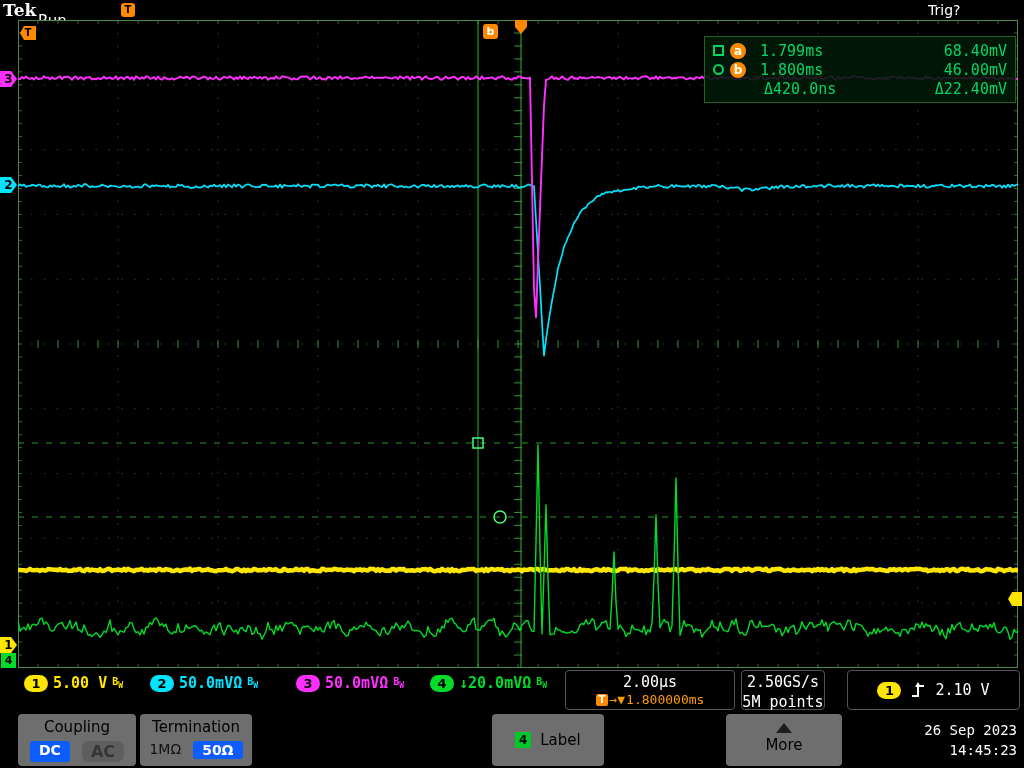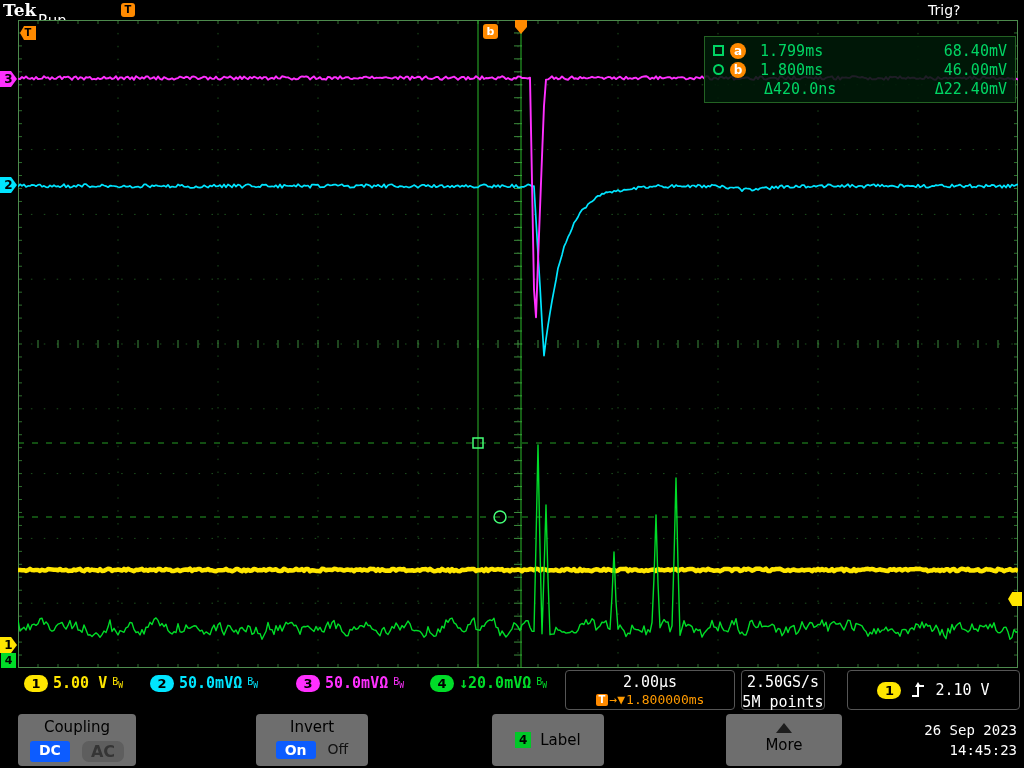--- a/index.html
+++ b/index.html
@@ -51,21 +51,21 @@
 
   
   .readouts{position:absolute;left:0;top:668px;width:1024px;height:44px;background:#000;
     font-family:"DejaVu Sans Mono",monospace}
   .chread{position:absolute;top:6px;display:flex;align-items:center;gap:5px}
   .pill{min-width:24px;height:17px;border-radius:9px;color:#000;padding:0 4px;flex:0 0 auto;
     font:700 13px/17px "DejaVu Sans",sans-serif;text-align:center}
   .c1bg{background:#ffe600}.c2bg{background:#00e5ff}.c3bg{background:#ff30ff}.c4bg{background:#00dc28}
   .c1{color:#ffe600}.c2{color:#00e5ff}.c3{color:#ff30ff}.c4{color:#00dc28}
   .scaletext{font-size:15px;font-weight:700;white-space:pre}
-  .bw{font-size:10px;font-weight:400}
+  .bw{font-size:10px;font-weight:700}
   .bw sub{font-size:8px}
   .box{position:absolute;top:2px;height:40px;border:1px solid #555;border-radius:4px;
     color:#fff;text-align:center;font-size:15px;padding-top:2px}
   .tb2{color:#ff9a00;font-size:13px;margin-top:1px;display:flex;align-items:center;justify-content:center;gap:1px}
   .tt{background:#ff8a00;color:#fff;font:700 10px/12px "DejaVu Sans",sans-serif;
     padding:0 3px;border-radius:2px;display:inline-block}
   .tb3{font-size:15px;margin-top:2px}
   .trigbox{display:flex;align-items:center;justify-content:center;gap:9px;padding-top:0}
 
   
@@ -497,25 +497,25 @@
   </div>
 
   <div class="menubar">
     <div class="mbtn" style="left:18px;width:118px">
       <div>Coupling</div>
       <div class="mopts">
         <span class="opt-sel">DC</span>
         <span class="opt-dim">AC</span>
       </div>
     </div>
-    <div class="mbtn" style="left:256px;width:112px">
-      <div>Invert</div>
+    <div class="mbtn" style="left:140px;width:112px">
+      <div>Termination</div>
       <div class="mopts">
-        <span class="opt-sel">On</span>
-        <span class="opt-plain">Off</span>
+        <span class="opt-plain">1MΩ</span>
+        <span class="opt-sel">50Ω</span>
       </div>
     </div>
     <div class="mbtn label-btn" style="left:492px;width:112px">
       <span class="chsq">4</span>
       <span>Label</span>
     </div>
     <div class="mbtn" style="left:726px;width:116px">
       <div class="up-tri"></div>
       <div>More</div>
     </div>

